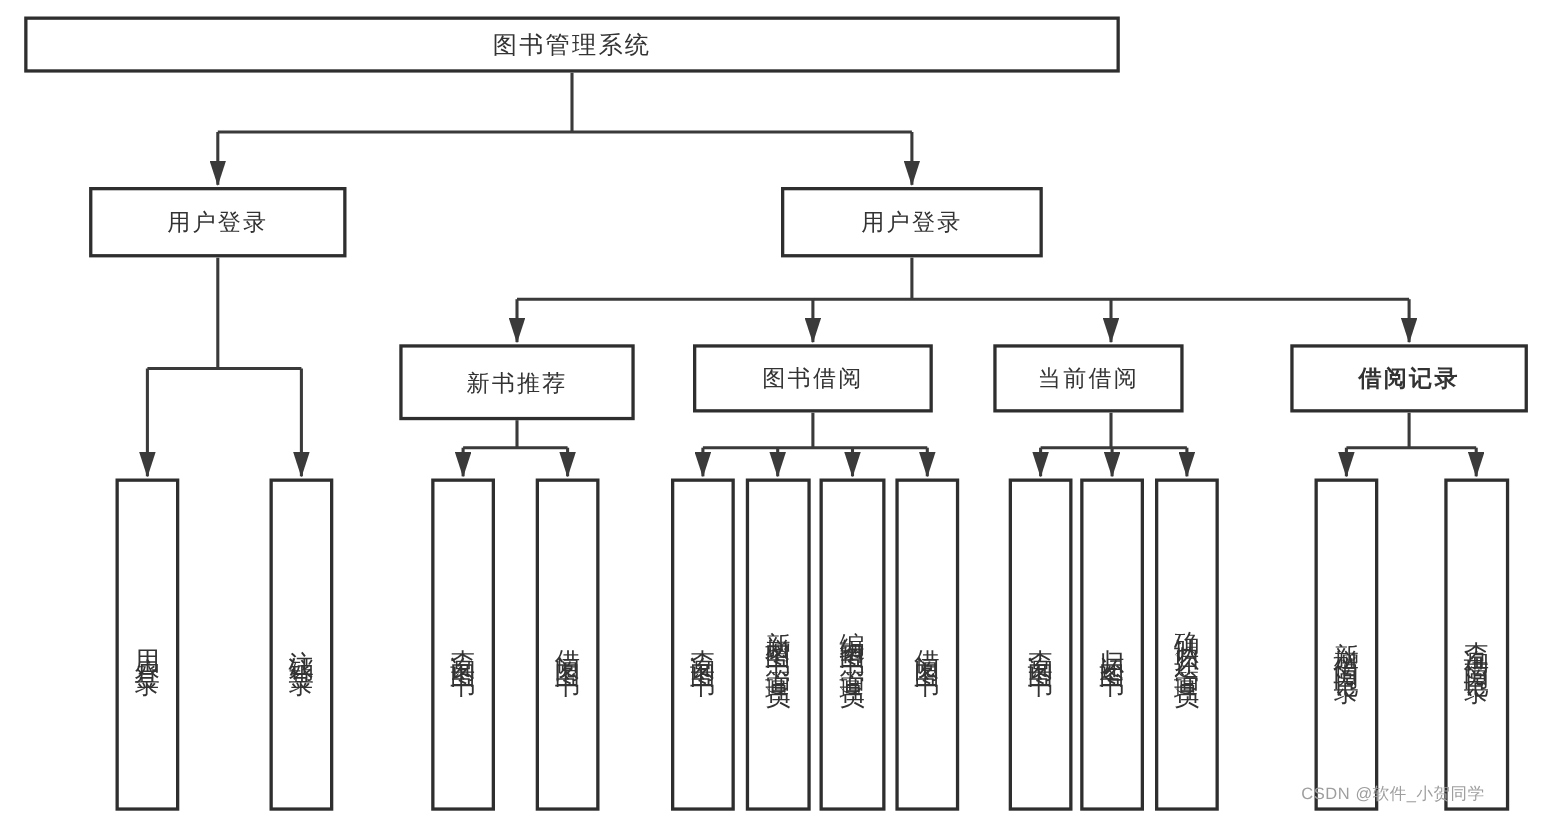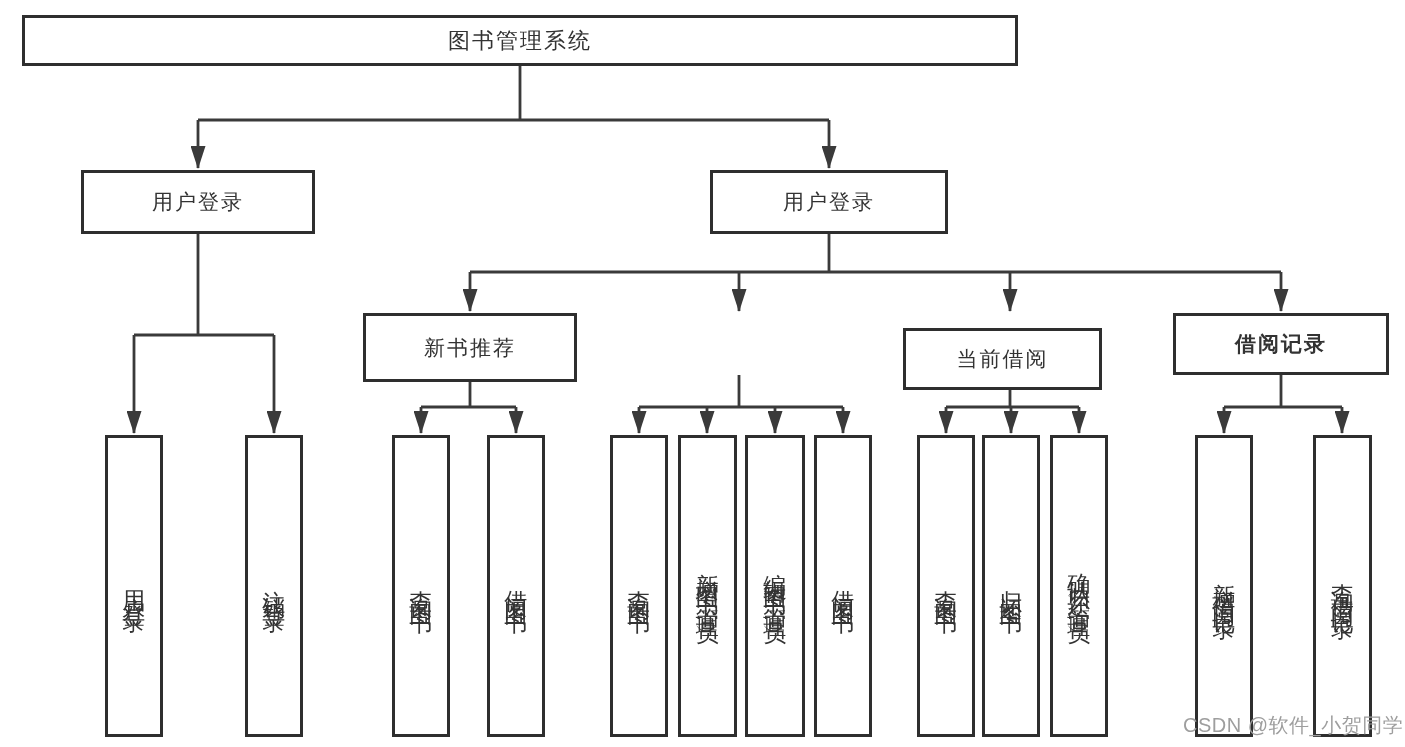--- a/index.html
+++ b/index.html
@@ -13,29 +13,29 @@
     display:flex;align-items:center;justify-content:center;z-index:2;
   }
   .h-label{font-size:21px;letter-spacing:2px;white-space:nowrap;color:#333333;}
   .root-label{font-size:22px;}
   .v-text{
     writing-mode:vertical-rl;text-orientation:mixed;
     font-size:23px;letter-spacing:7px;line-height:1.15;color:#333333;white-space:nowrap;
   }
   .watermark{
     position:absolute;left:1183px;top:712px;z-index:5;
-    font-size:20px;color:#9e9e9e;letter-spacing:0.5px;white-space:nowrap;
+    font-size:15px;color:#9e9e9e;letter-spacing:0.5px;white-space:nowrap;
   }
   
   .n-root{left:22px;top:15px;width:996px;height:51px;}
   .n-user-login{left:81px;top:170px;width:234px;height:64px;}
   .n-book-mgmt{left:710px;top:170px;width:238px;height:64px;}
   .n-newbook{left:363px;top:313px;width:214px;height:69px;}
   .n-borrowing{left:630px;top:313px;width:218px;height:62px;}
-  .n-current{left:903px;top:313px;width:199px;height:62px;margin-top:15px;}
+  .n-current{left:903px;top:313px;width:173px;height:62px;}
   .n-records{left:1173px;top:313px;width:216px;height:62px;font-weight:bold;}
   .leaf{top:435px;height:302px;width:58px;}
   .l-a1{left:105px;} .l-a2{left:245px;}
   .l-b1{left:392px;} .l-b2{left:487px;}
   .l-c1{left:610px;} .l-c2{left:678px;width:59px;} .l-c3{left:745px;width:60px;} .l-c4{left:814px;}
   .l-d1{left:917px;} .l-d2{left:982px;} .l-d3{left:1050px;}
   .l-e1{left:1195px;} .l-e2{left:1313px;width:59px;}
 </style>
 </head>
 <body>
@@ -92,20 +92,23 @@
   <div class="node n-user-login">
     <span class="h-label">用户登录</span>
   </div>
   <div class="node n-book-mgmt">
     <span class="h-label">用户登录</span>
   </div>
 
   <div class="node n-newbook">
     <span class="h-label">新书推荐</span>
   </div>
+  <div class="node n-borrowing">
+    <span class="h-label">图书借阅</span>
+  </div>
   <div class="node n-current">
     <span class="h-label">当前借阅</span>
   </div>
   <div class="node n-records">
     <span class="h-label">借阅记录</span>
   </div>
 
   <div class="node leaf l-a1">
     <span class="v-text">用户登录</span>
   </div>

